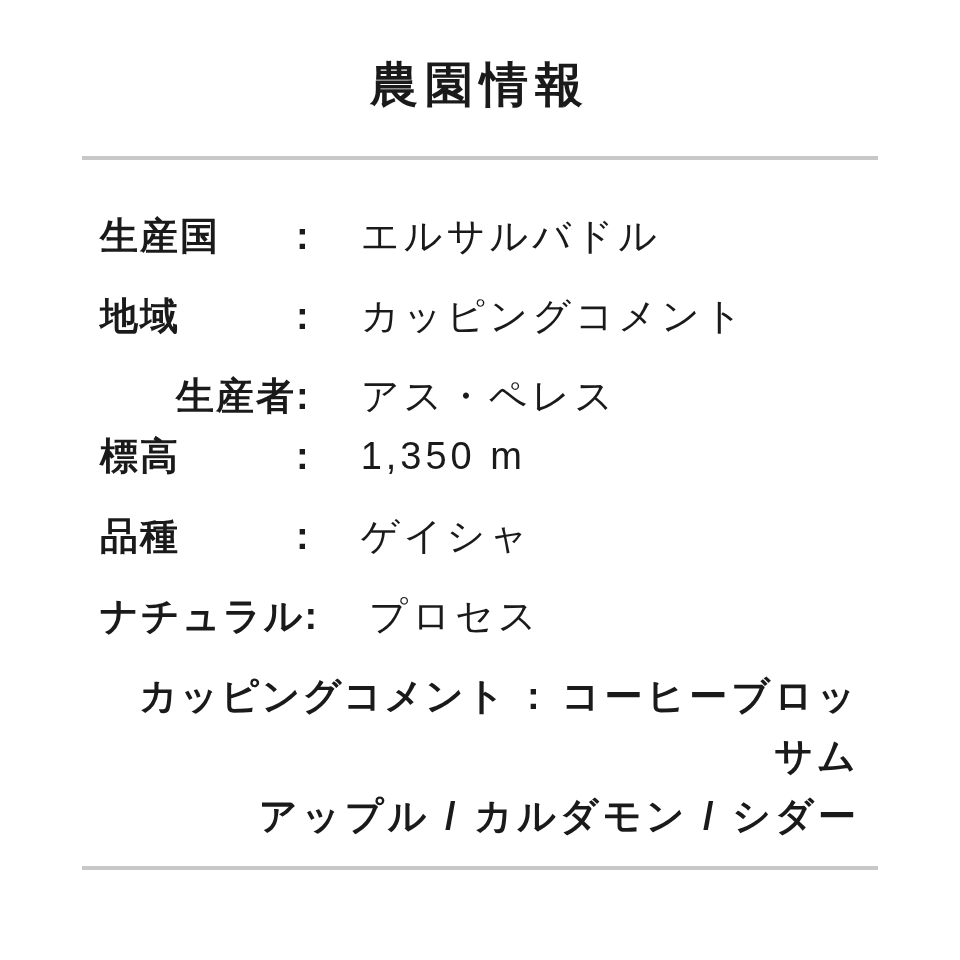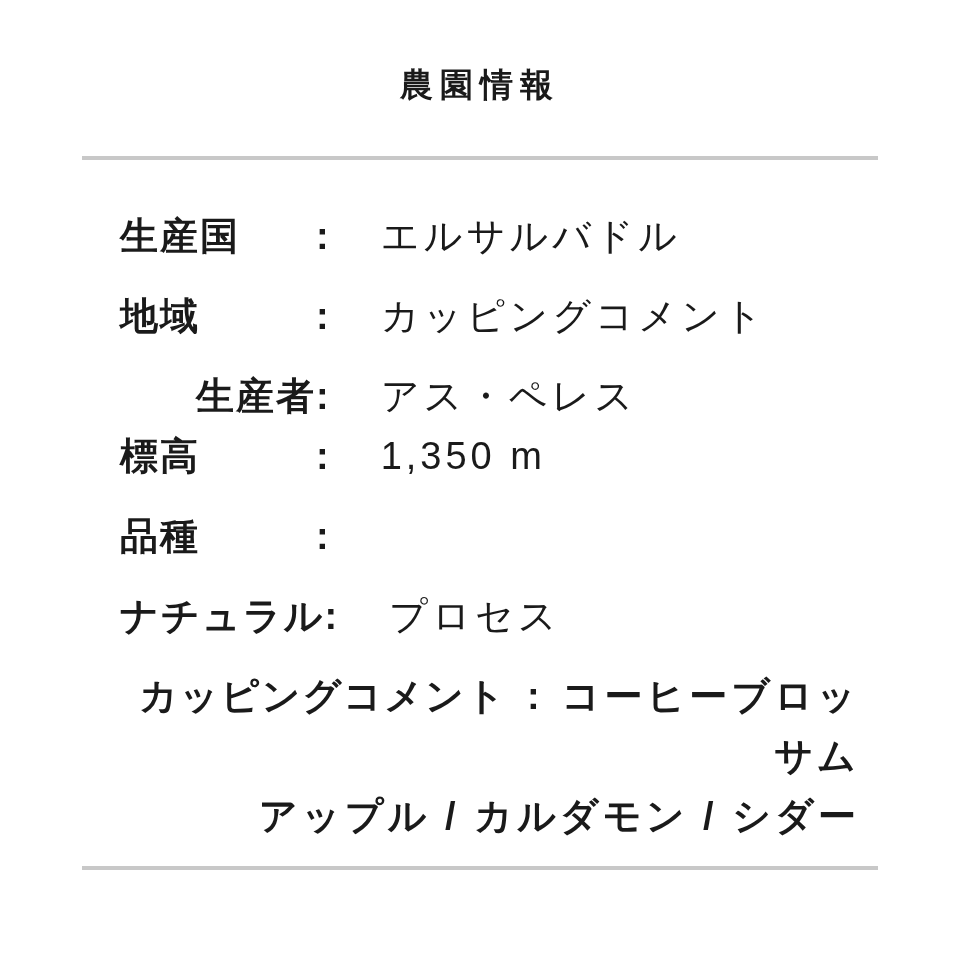--- a/index.html
+++ b/index.html
@@ -18,40 +18,39 @@
     background: var(--bg);
     color: var(--text);
     font-family: "Liberation Sans", sans-serif;
     overflow: hidden;
   }
   .page {
     padding: 62px 82px 0;
   }
   .title {
     margin: 0 0 48px;
-    font-size: 33px;
+    font-size: 48px;
     line-height: 46px;
     font-weight: 700;
     letter-spacing: 7px;
     text-align: center;
   }
   .divider {
     height: 4px;
     background: var(--divider);
   }
   .rows {
     padding: 46px 18px 0;
     font-size: 38px;
     line-height: 60px;
   }
   .row {
     display: flex;
     align-items: flex-start;
     margin-bottom: 20px;
-    margin-left: 20px;
   }
   .label {
     font-weight: 700;
     letter-spacing: 2px;
     min-width: 196px;
     flex-shrink: 0;
   }
   .colon {
     font-weight: 700;
     flex-shrink: 0;
@@ -116,20 +115,21 @@
 
     <div class="row">
       <span class="label">標高</span>
       <span class="colon">:</span>
       <span class="value">1,350 m</span>
     </div>
 
     <div class="row">
       <span class="label">品種</span>
       <span class="colon">:</span>
+      <span class="value">ゲイシャ</span>
     </div>
 
     <div class="row">
       <span class="label">ナチュラル</span>
       <span class="colon">:</span>
       <span class="value">プロセス</span>
     </div>
 
     <div class="row row-right">
       <span class="label">カッピングコメント</span><span class="colon">:</span><span class="vline-text">コーヒーブロッサム</span><br>

